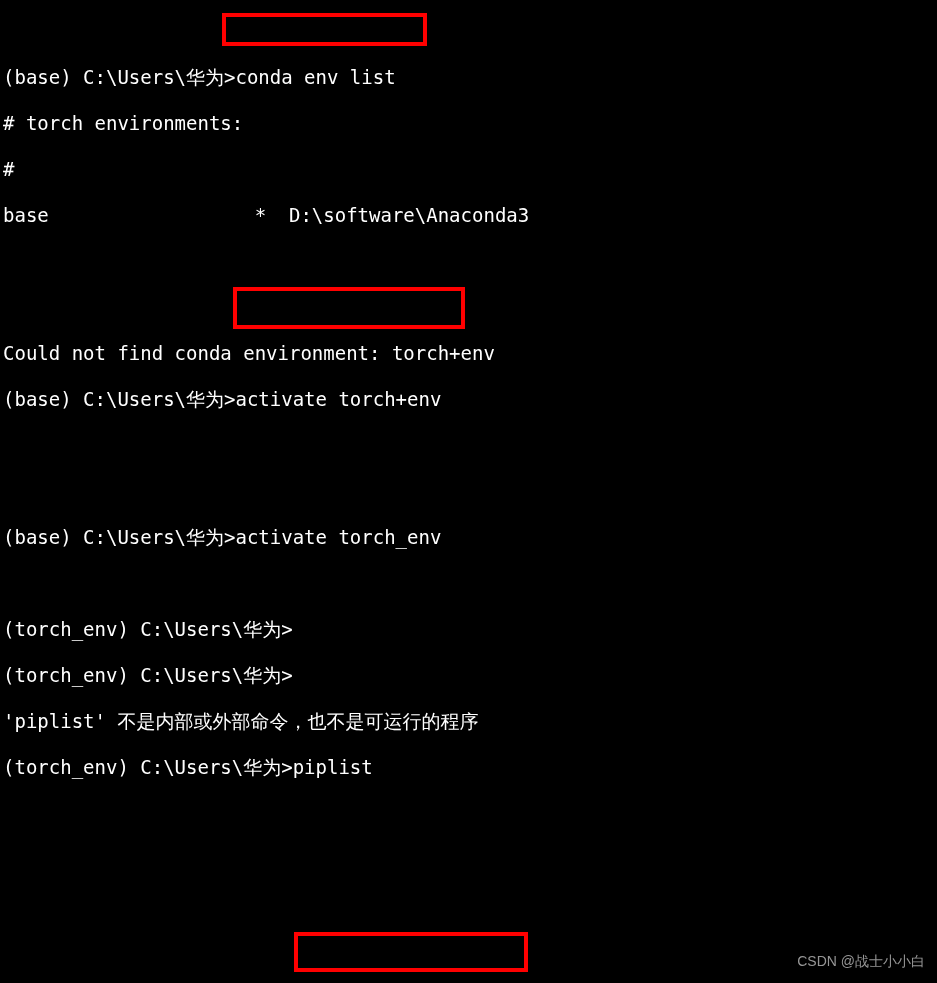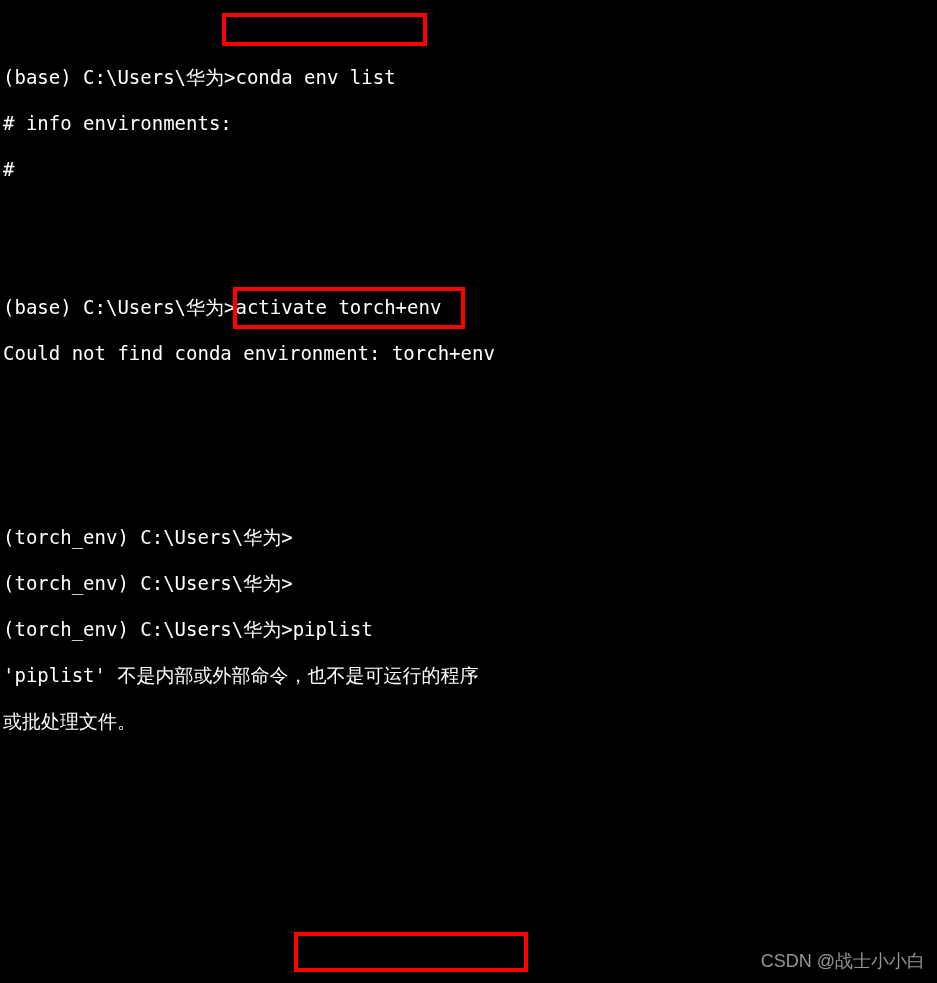--- a/index.html
+++ b/index.html
@@ -26,44 +26,45 @@
     border: 4px solid #ff0000;
     background: transparent;
     pointer-events: none;
   }
   .watermark {
     position: absolute;
     bottom: 10px;
     right: 12px;
     color: #b0b0b0;
     font-family: "Microsoft YaHei", sans-serif;
-    font-size: 18px;
+    font-size: 14px;
     opacity: 0.85;
   }
 </style>
 </head>
 <body>
 
 <div class="terminal">
 
 <span class="line"><span>(base) C:\Users\华为&gt;</span><span>conda env list</span></span>
-<span class="line"># info environments:</span>
+<span class="line"># torch environments:</span>
 <span class="line">#</span>
+<span class="line">base                  *  D:\software\Anaconda3</span>
 <span class="line"> </span>
 <span class="line"> </span>
+<span class="line">Could not find conda environment: torch+env</span>
 <span class="line"><span>(base) C:\Users\华为&gt;</span><span>activate torch+env</span></span>
-<span class="line">Could not find conda environment: torch+env</span>
 <span class="line"> </span>
 <span class="line"> </span>
+<span class="line"><span>(base) C:\Users\华为&gt;</span><span>activate torch_env</span></span>
 <span class="line"> </span>
 <span class="line"><span>(torch_env) C:\Users\华为&gt;</span></span>
 <span class="line"><span>(torch_env) C:\Users\华为&gt;</span></span>
+<span class="line">'piplist' 不是内部或外部命令，也不是可运行的程序</span>
 <span class="line"><span>(torch_env) C:\Users\华为&gt;</span><span>piplist</span></span>
-<span class="line">'piplist' 不是内部或外部命令，也不是可运行的程序</span>
-<span class="line">或批处理文件。</span>
 <span class="line"> </span>
 
 
 
 
 
 
 
 
 <div class="box" style="left:222px; top:13px; width:205px; height:33px;"></div>

